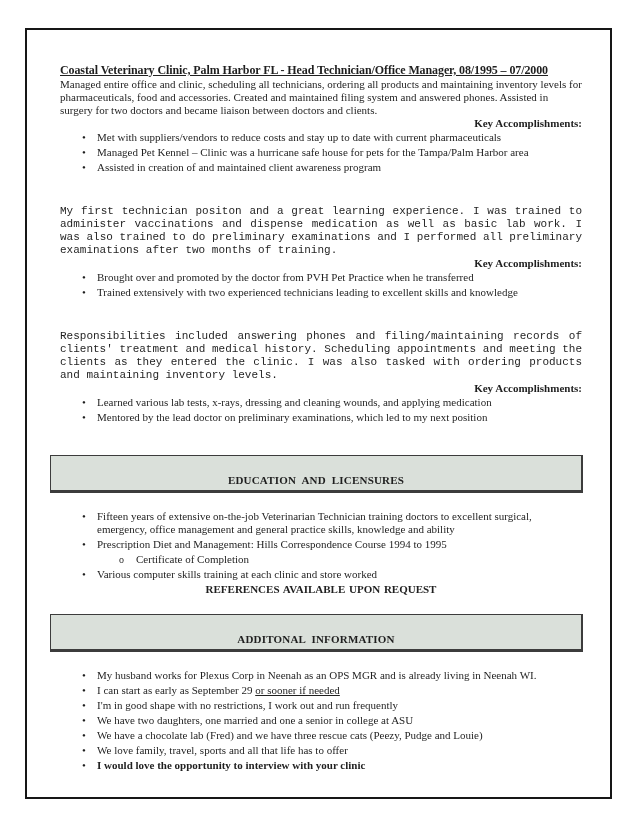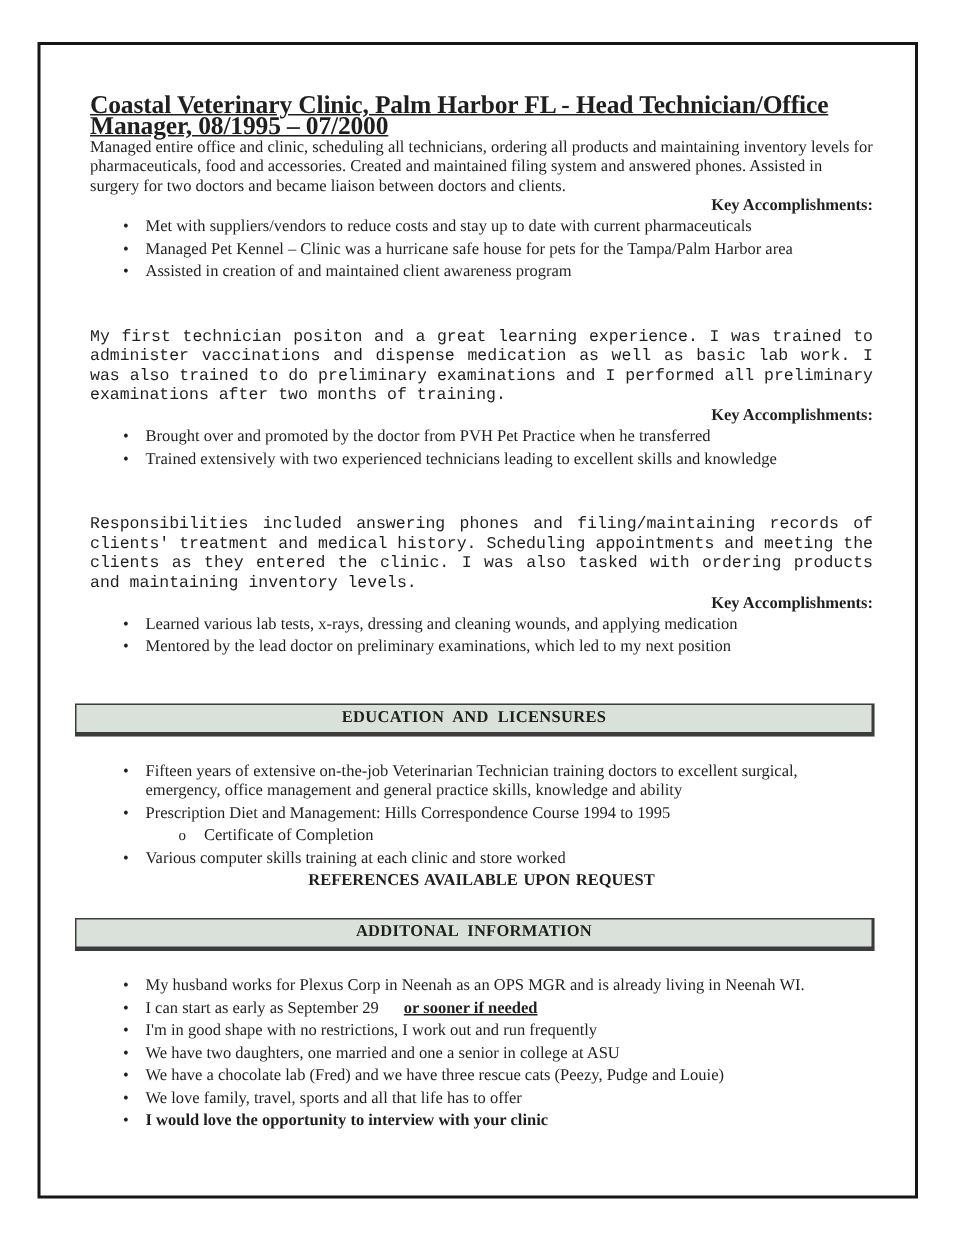--- a/index.html
+++ b/index.html
@@ -23,21 +23,21 @@
     border: 2px solid var(--page-border);
     background: #ffffff;
   }
   .content {
     padding: 33px 28px 0 33px;
     font-size: 11px;
     line-height: 13px;
   }
   .job { margin-bottom: 31px; }
   .job-heading {
-    font-size: 17px;
+    font-size: 12px;
     line-height: 14px;
     font-weight: bold;
     text-decoration: underline;
     margin: 0 0 1px 0;
     letter-spacing: -0.1px;
   }
   .job-summary { margin: 0; }
   .just { text-align: justify; font-family: Liberation Mono, monospace; }
   .key-label { font-weight: bold; text-align: right; }
   .bl { padding-left: 22px; margin-top: 1px; }
@@ -47,35 +47,35 @@
   .bi.sub { margin-left: 37px; }
   .bi.sub .m { width: 17px; font-size: 10px; }
   .section-bar {
     margin: 11px -1px 0 -10px;
     background: var(--bar-fill);
     border: 1px solid var(--bar-border);
     border-right-width: 2px;
     border-bottom-width: 3px;
     text-align: center;
     font-weight: bold;
-    padding: 2px 0 3px 0;
+    padding: 18px 0 3px 0;
     word-spacing: 3px;
     letter-spacing: 0.2px;
   }
   .section-bar.second { margin-top: 18px; }
   .edu-list { margin-top: 17px; }
   .add-list { margin-top: 17px; }
   .references {
     margin-top: 0;
     text-align: center;
     font-weight: bold;
     word-spacing: 1px;
   }
   .bold { font-weight: bold; }
-  .bold-underline { font-weight: bold; text-decoration: underline; margin-left: 14px; }
+  .bold-underline { font-weight: normal; text-decoration: underline; }
 </style>
 </head>
 <body>
 
 <div class="sheet">
   <div class="content">
 
     <section class="job">
       <h2 class="job-heading">Coastal Veterinary Clinic, Palm Harbor FL - Head Technician/Office Manager, 08/1995 – 07/2000</h2>
       <p class="job-summary">Managed entire office and clinic, scheduling all technicians, ordering all products and maintaining inventory levels for pharmaceuticals, food and accessories. Created and maintained filing system and answered phones. Assisted in surgery for two doctors and became liaison between doctors and clients.</p>

